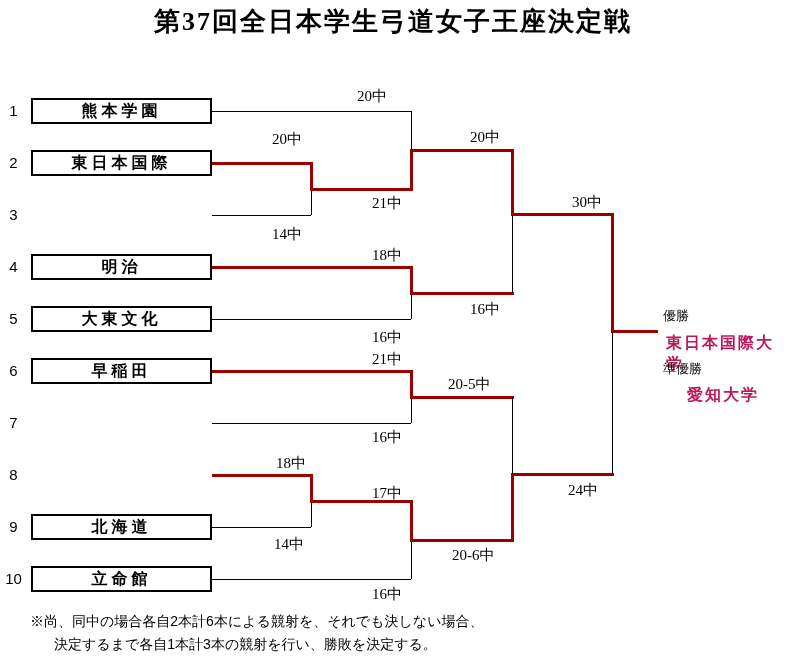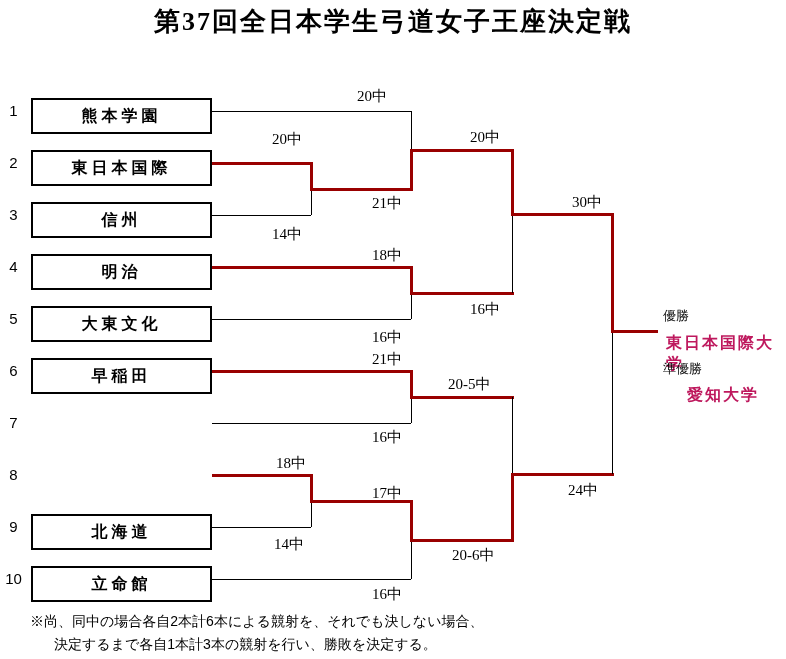--- a/index.html
+++ b/index.html
@@ -6,21 +6,21 @@
   .page { position:relative; width:786px; height:659px; background:#ffffff;
           font-family:"Liberation Serif", serif; overflow:hidden; }
 
   .title-line1 { position:absolute; top:4px; left:0; width:100%; text-align:center;
                  font-size:26px; font-weight:bold; letter-spacing:2px; color:#000; }
   .title-line2 { position:absolute; top:34px; left:0; width:100%; text-align:center;
                  font-size:26px; font-weight:bold; letter-spacing:1px; color:#000; }
 
   .seed { position:absolute; left:0; width:27px; text-align:center; font-size:15px;
           font-family:"Liberation Sans", sans-serif; color:#000; }
-  .teambox { position:absolute; left:31px; width:181px; height:36px;
+  .teambox { position:absolute; left:31px; width:181px; height:26px;
              border:2px solid #000; box-sizing:border-box;
              display:flex; align-items:center; justify-content:center; }
   .teambox span { font-size:16px; font-weight:bold; letter-spacing:4px; color:#000; }
 
   .hb { position:absolute; height:1px; background:#000; }
   .hr { position:absolute; height:3px; background:var(--win-color,#990000); }
   .vb { position:absolute; width:1px;  background:#000; }
   .vr { position:absolute; width:3px;  background:var(--win-color,#990000); }
 
   .score { position:absolute; font-size:15px; color:#000; white-space:nowrap; }
@@ -47,23 +47,20 @@
   <div class="seed" style="top:414px">7</div>
   <div class="seed" style="top:466px">8</div>
   <div class="seed" style="top:518px">9</div>
   <div class="seed" style="top:570px">10</div>
 
   <div class="teambox" style="top:98px">
       <span>熊本学園</span>
     </div>
   <div class="teambox" style="top:150px">
       <span>東日本国際</span>
-    </div>
-  <div class="teambox" style="top:202px">
-      <span>信州</span>
     </div>
   <div class="teambox" style="top:254px">
       <span>明治</span>
     </div>
   <div class="teambox" style="top:306px">
       <span>大東文化</span>
     </div>
   <div class="teambox" style="top:358px">
       <span>早稲田</span>
     </div>

